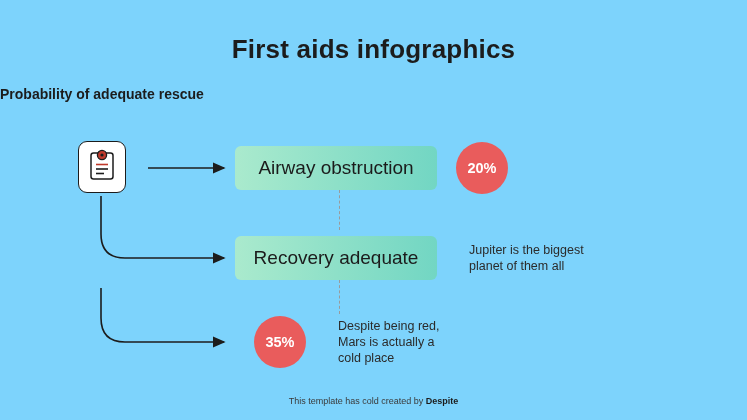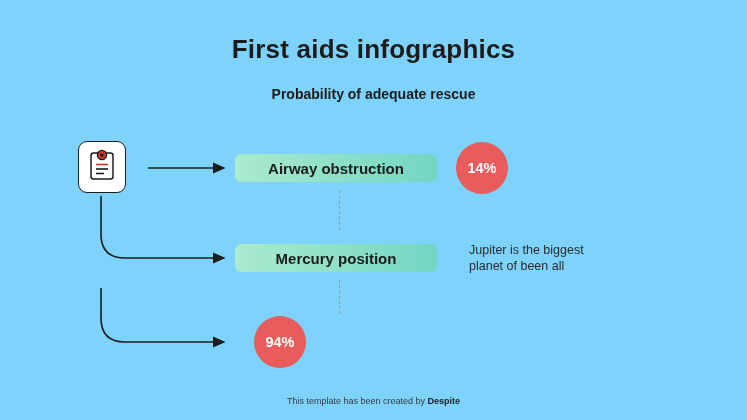--- a/index.html
+++ b/index.html
@@ -19,21 +19,20 @@
     top: 34px; left: 0; width: 100%;
     text-align: center;
     font-size: 26px;
     font-weight: 800;
     letter-spacing: 0.2px;
     color: #1c1c1c;
   }
   .subtitle {
     position: absolute;
     top: 86px; left: 0; width: 100%;
-    text-align: center;
     font-size: 14px;
     font-weight: 700;
     color: #1c1c1c;
   }
   .icon-box {
     position: absolute;
     left: 78px; top: 141px;
     width: 46px; height: 50px;
     border: 1.6px solid #1c1c1c;
     border-radius: 9px;
@@ -53,28 +52,28 @@
     left: 235px;
     height: 52px;
     display: flex;
     align-items: center;
   }
   .row-1 { top: 142px; }
   .row-2 { top: 232px; }
   .row-3 { top: 316px; }
   .bar {
     width: 202px;
-    height: 28px;
+    height: 44px;
     border-radius: 6px;
     background: linear-gradient(90deg, #aaeacd 0%, #72d6c3 100%);
     display: flex;
     align-items: center;
     justify-content: center;
-    font-size: 15px;
-    font-weight: 700;
+    font-size: 19px;
+    font-weight: 400;
     color: #1b1b1b;
     flex-shrink: 0;
   }
   .pct-circle {
     width: 52px;
     height: 52px;
     margin-left: 19px;
     border-radius: 50%;
     background: #e95c5c;
     color: #ffffff;
@@ -139,29 +138,30 @@
     <path d="M148,168 H224" stroke="#1c1c1c" stroke-width="1.6" fill="none" marker-end="url(#arr)"></path>
     <path d="M101,196 V234 Q101,258 125,258 H224" stroke="#1c1c1c" stroke-width="1.6" fill="none" marker-end="url(#arr)"></path>
     <path d="M101,288 V318 Q101,342 125,342 H224" stroke="#1c1c1c" stroke-width="1.6" fill="none" marker-end="url(#arr)"></path>
   </svg>
 
   <div class="dotted-connector conn-1"></div>
   <div class="dotted-connector conn-2"></div>
 
   <div class="row row-1">
     <div class="bar">Airway obstruction</div>
-    <div class="pct-circle">14%</div>
+    <div class="pct-circle">20%</div>
   </div>
 
   <div class="row row-2">
-    <div class="bar">Mercury position</div>
-    <div class="desc">Jupiter is the biggest planet of been all</div>
+    <div class="bar">Recovery adequate</div>
+    <div class="desc">Jupiter is the biggest planet of them all</div>
   </div>
 
   <div class="row row-3">
-    <div class="pct-circle">94%</div>
+    <div class="pct-circle">35%</div>
+    <div class="desc">Despite being red, Mars is actually a cold place</div>
   </div>
 
   <div class="footer">
-    <span>This template has been created by </span><b>Despite</b>
+    <span>This template has cold created by </span><b>Despite</b>
   </div>
 
 </div>
 
 </body></html>

